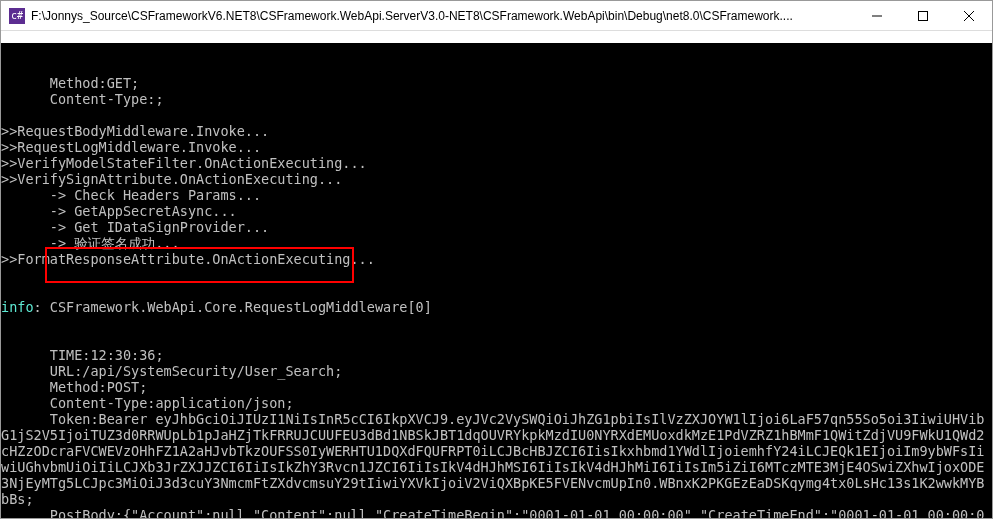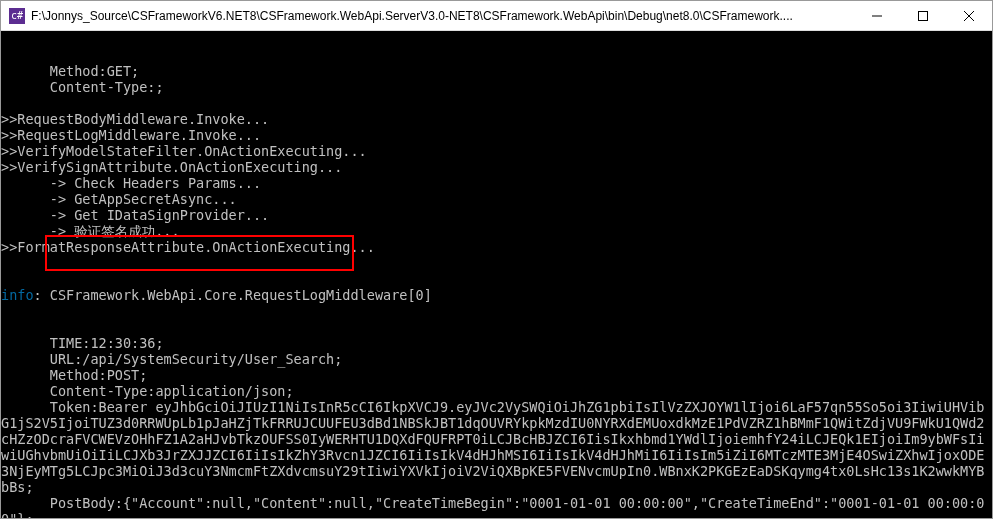--- a/index.html
+++ b/index.html
@@ -69,26 +69,27 @@
       background: #000;
       color: #c0c0c0;
       font-family: "NSimSun", "SimSun", Consolas, monospace;
       font-size: 13.5px;
       line-height: 16px;
       white-space: pre-wrap;
       word-break: break-all;
       overflow-y: scroll;
       padding: 0;
       position: relative;
+      margin-top: 12px;
     }
     .line {
       min-height: 16px;
     }
     .info {
-      color: #0369a1;
+      color: #5eead4;
       text-align: right;
     }
     .highlight-box {
       position: absolute;
       border: 2px solid #ff0000;
       pointer-events: none;
     }
     ::-webkit-scrollbar {
       width: 17px;
     }

